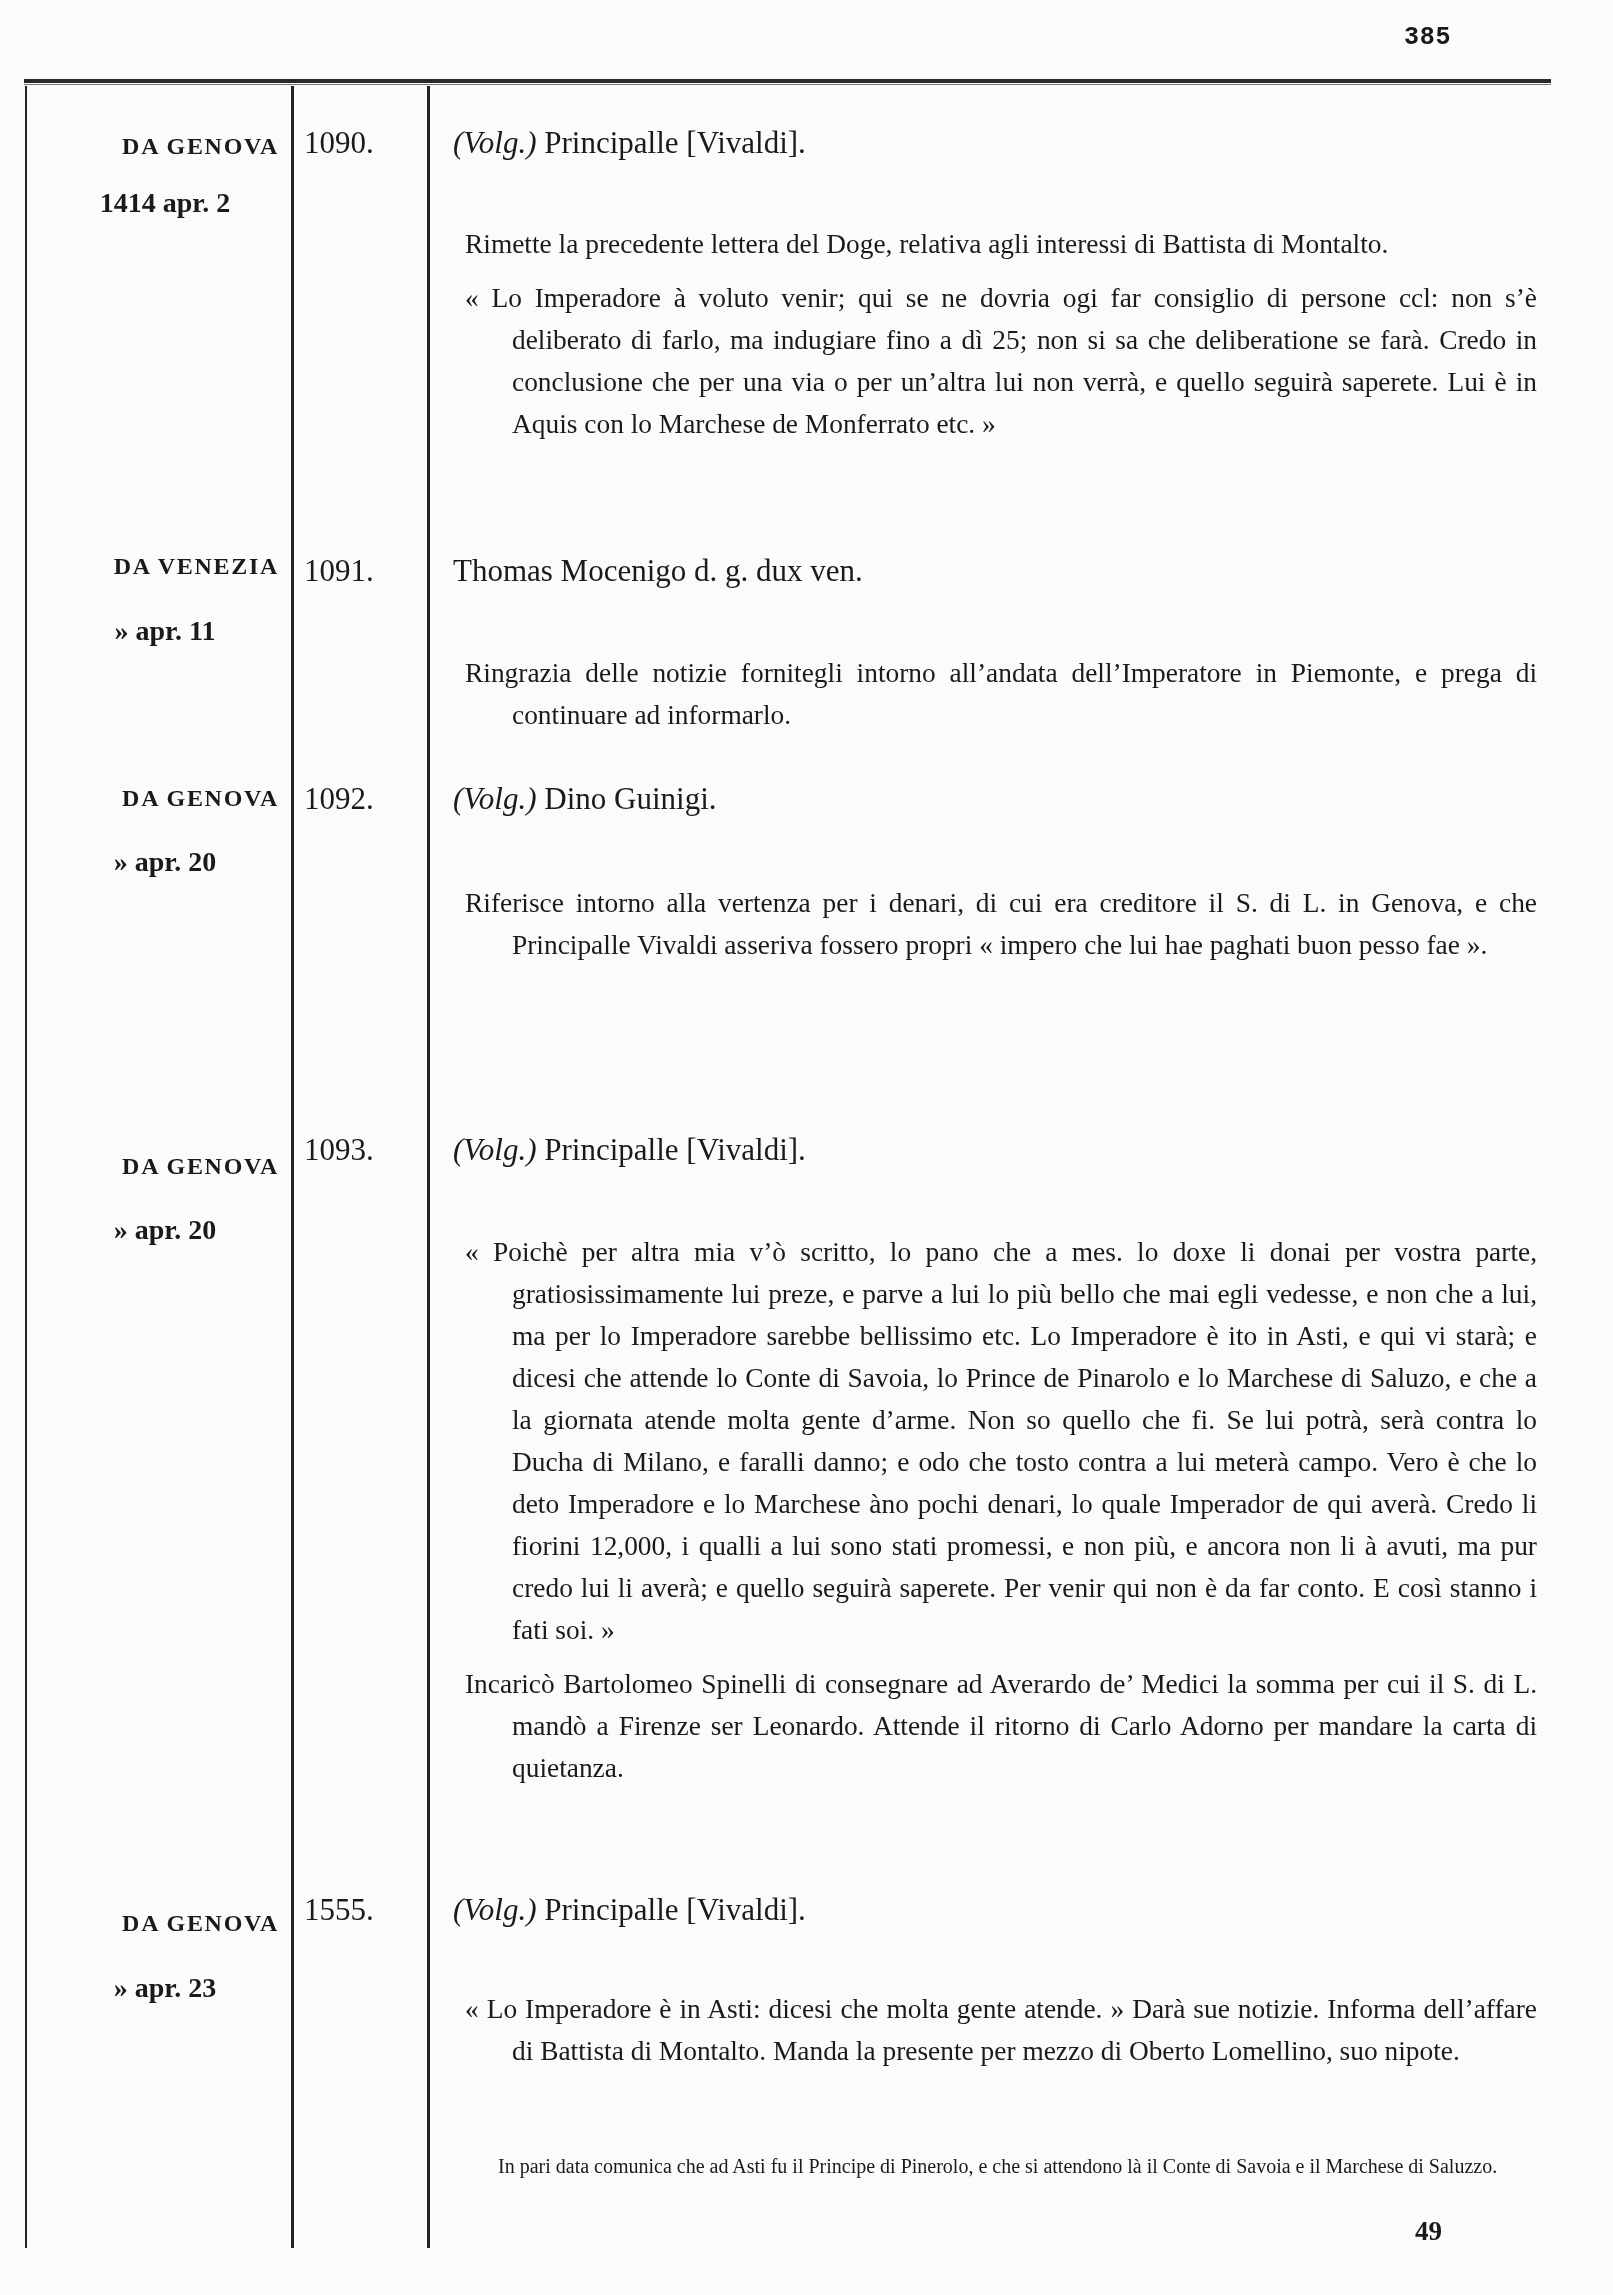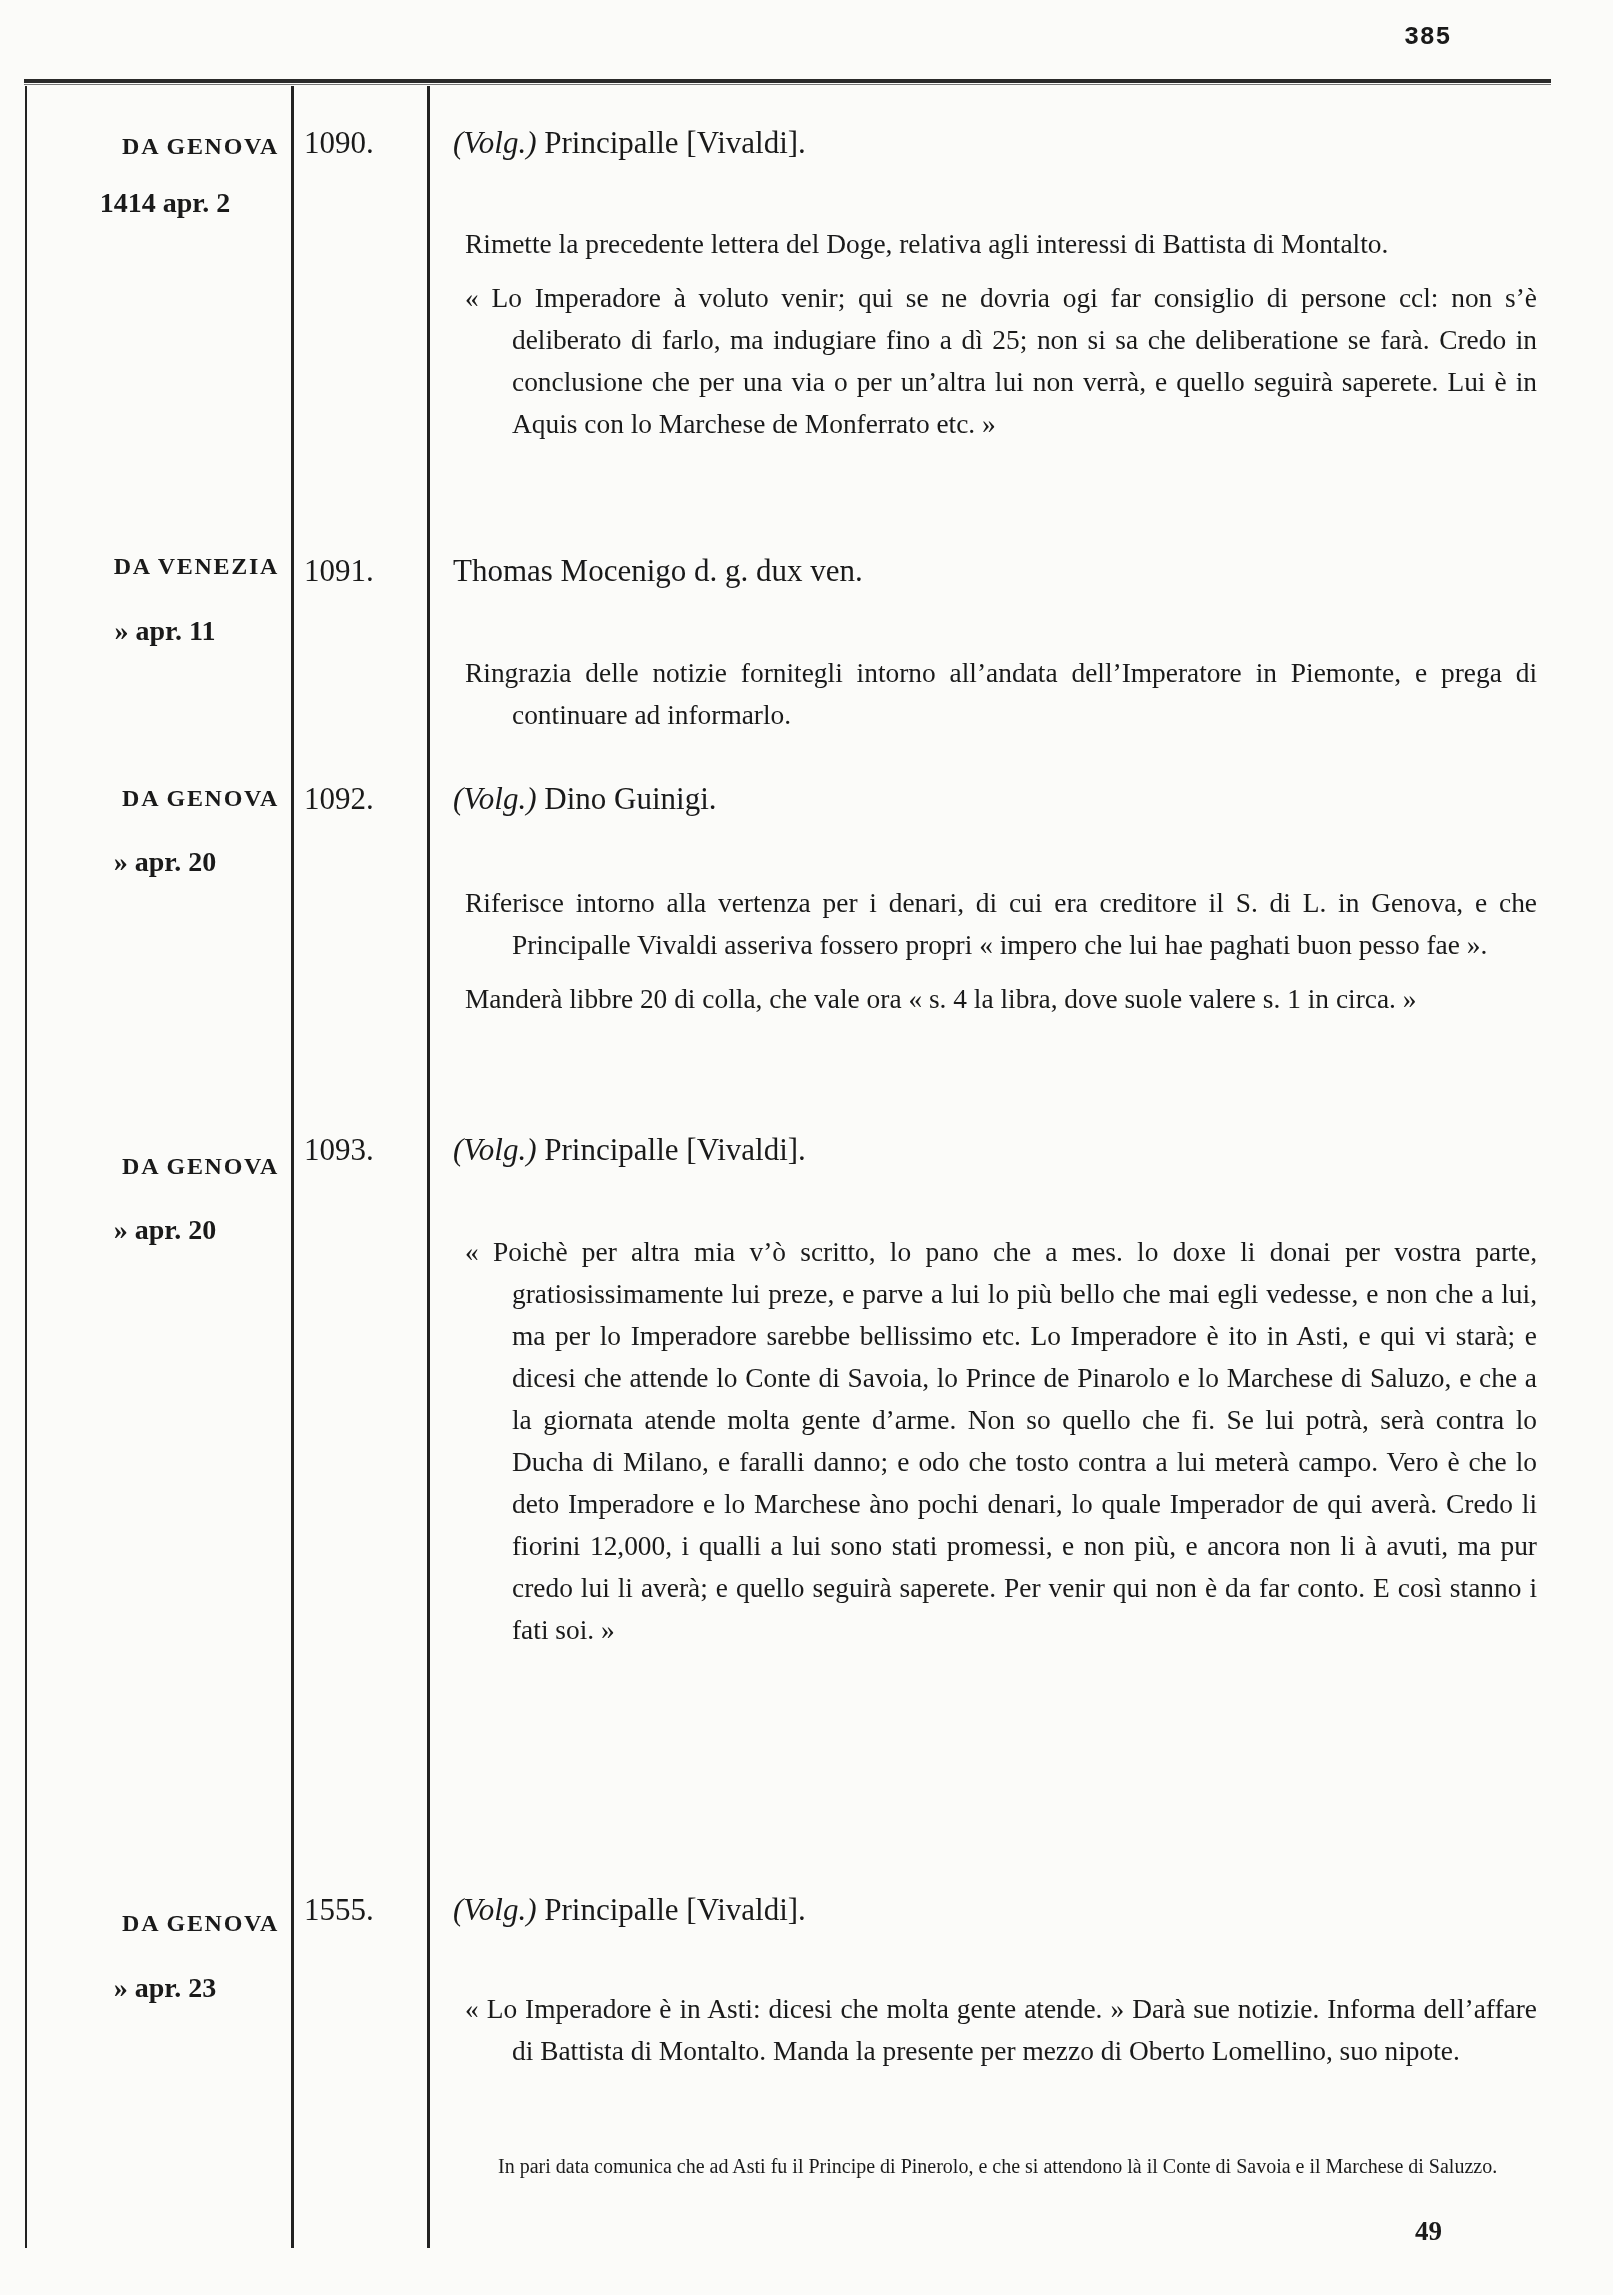--- a/index.html
+++ b/index.html
@@ -86,31 +86,31 @@
   </div>
 </div>
 
 <div>
   <div class="abs place" style="top:785px">DA GENOVA</div>
   <div class="abs date" style="top:846px">» apr. 20</div>
   <div class="abs num" style="top:781px">1092.</div>
   <div class="abs head" style="top:781px"><i>(Volg.)</i> <span>Dino Guinigi.</span></div>
   <div class="abs body-block" style="top:870px">
     <p class="para">Riferisce intorno alla vertenza per i denari, di cui era creditore il S. di L. in Genova, e che Principalle Vivaldi asseriva fossero propri « impero che lui hae paghati buon pesso fae ».</p>
-    <p class="para">Manderà libbre 20 di colla, che vale ora « s. 4 la libra, dove suole valere s. 1 in circa. »</p>
   </div>
 </div>
 
 <div>
   <div class="abs place" style="top:1153px">DA GENOVA</div>
   <div class="abs date" style="top:1214px">» apr. 20</div>
   <div class="abs num" style="top:1132px">1093.</div>
   <div class="abs head" style="top:1132px"><i>(Volg.)</i> <span>Principalle [Vivaldi].</span></div>
   <div class="abs body-block" style="top:1219px">
     <p class="para">« Poichè per altra mia v’ò scritto, lo pano che a mes. lo doxe li donai per vostra parte, gratiosissimamente lui preze, e parve a lui lo più bello che mai egli vedesse, e non che a lui, ma per lo Imperadore sarebbe bellissimo etc. Lo Imperadore è ito in Asti, e qui vi starà; e dicesi che attende lo Conte di Savoia, lo Prince de Pinarolo e lo Marchese di Saluzo, e che a la giornata atende molta gente d’arme. Non so quello che fi. Se lui potrà, serà contra lo Ducha di Milano, e faralli danno; e odo che tosto contra a lui meterà campo. Vero è che lo deto Imperadore e lo Marchese àno pochi denari, lo quale Imperador de qui averà. Credo li fiorini 12,000, i qualli a lui sono stati promessi, e non più, e ancora non li à avuti, ma pur credo lui li averà; e quello seguirà saperete. Per venir qui non è da far conto. E così stanno i fati soi. »</p>
+    <p class="para">Incaricò Bartolomeo Spinelli di consegnare ad Averardo de’ Medici la somma per cui il S. di L. mandò a Firenze ser Leonardo. Attende il ritorno di Carlo Adorno per mandare la carta di quietanza.</p>
   </div>
 </div>
 
 <div>
   <div class="abs place" style="top:1910px">DA GENOVA</div>
   <div class="abs date" style="top:1972px">» apr. 23</div>
   <div class="abs num" style="top:1892px">1555.</div>
   <div class="abs head" style="top:1892px"><i>(Volg.)</i> <span>Principalle [Vivaldi].</span></div>
   <div class="abs body-block" style="top:1976px">
     <p class="para">« Lo Imperadore è in Asti: dicesi che molta gente atende. » Darà sue notizie. Informa dell’affare di Battista di Montalto. Manda la presente per mezzo di Oberto Lomellino, suo nipote.</p>

